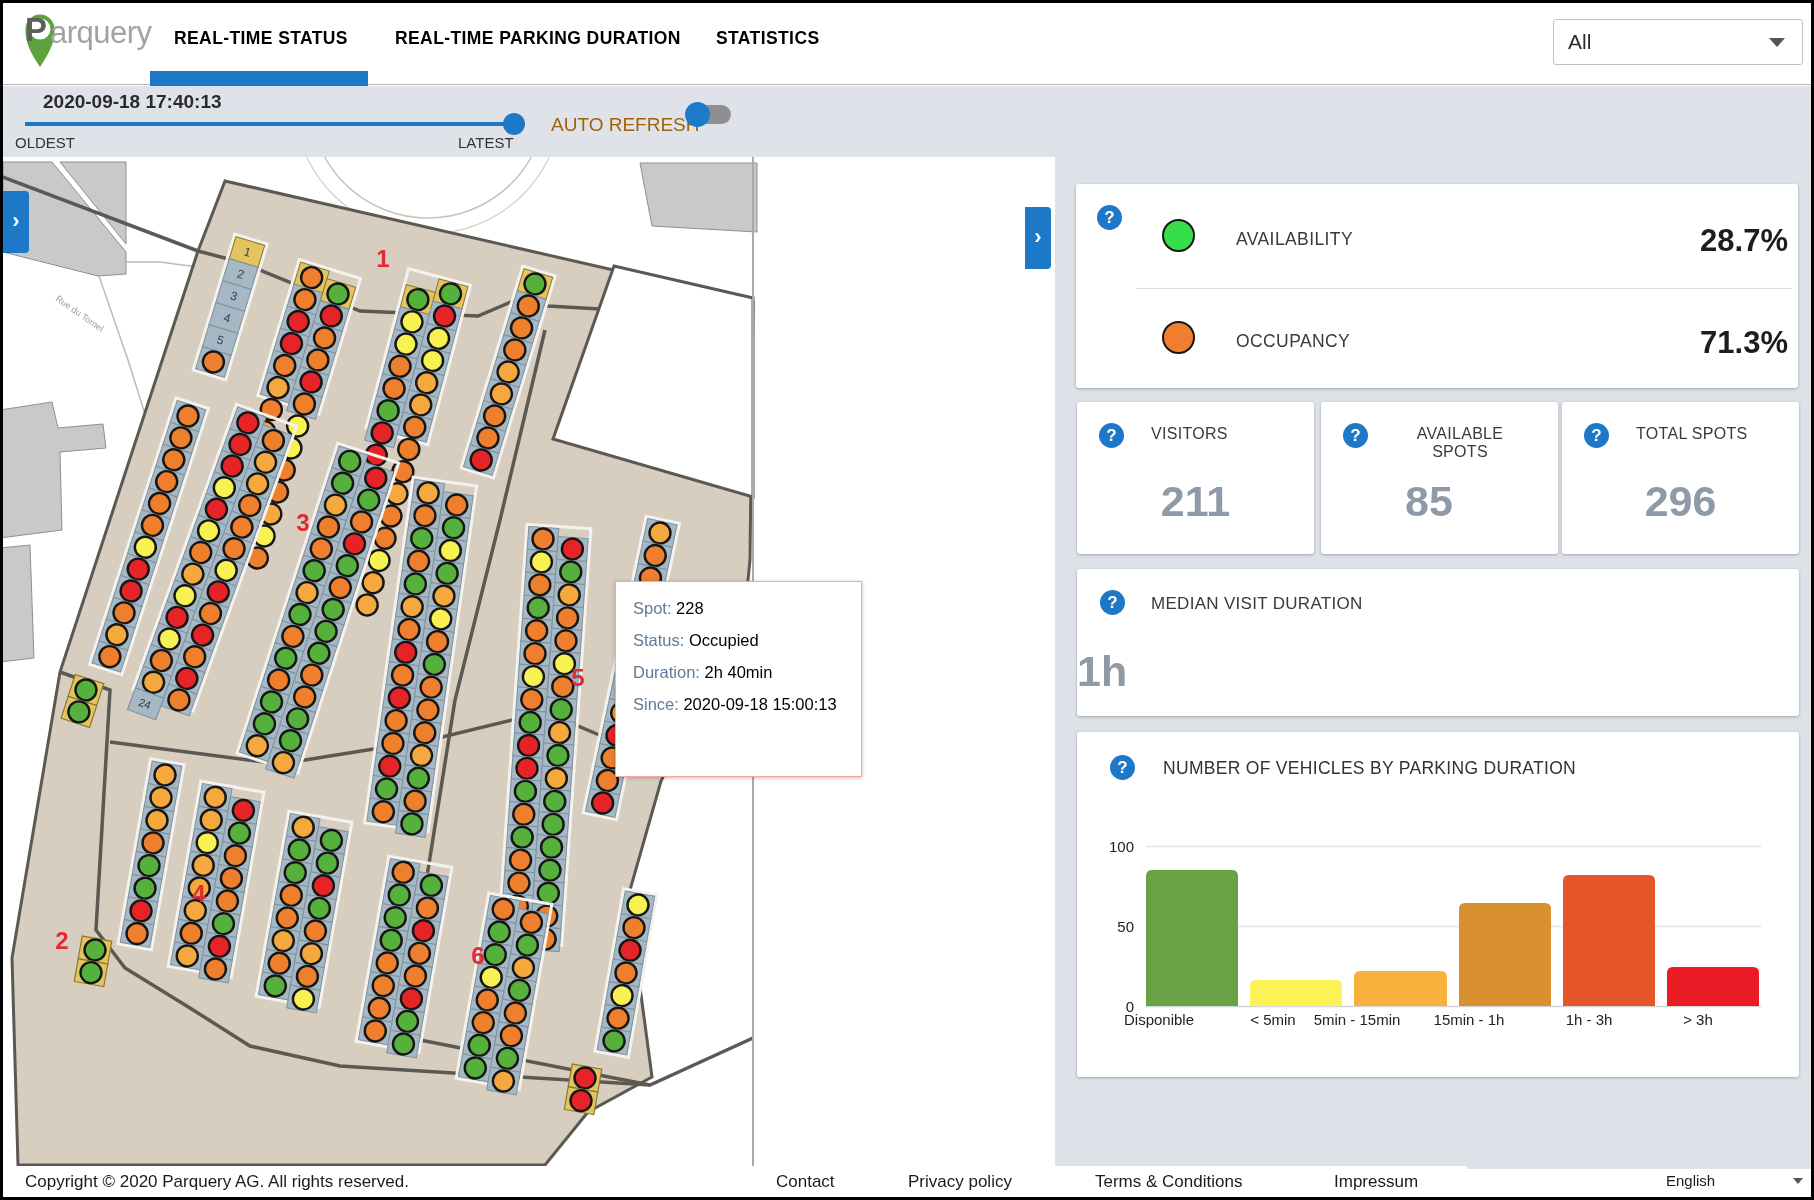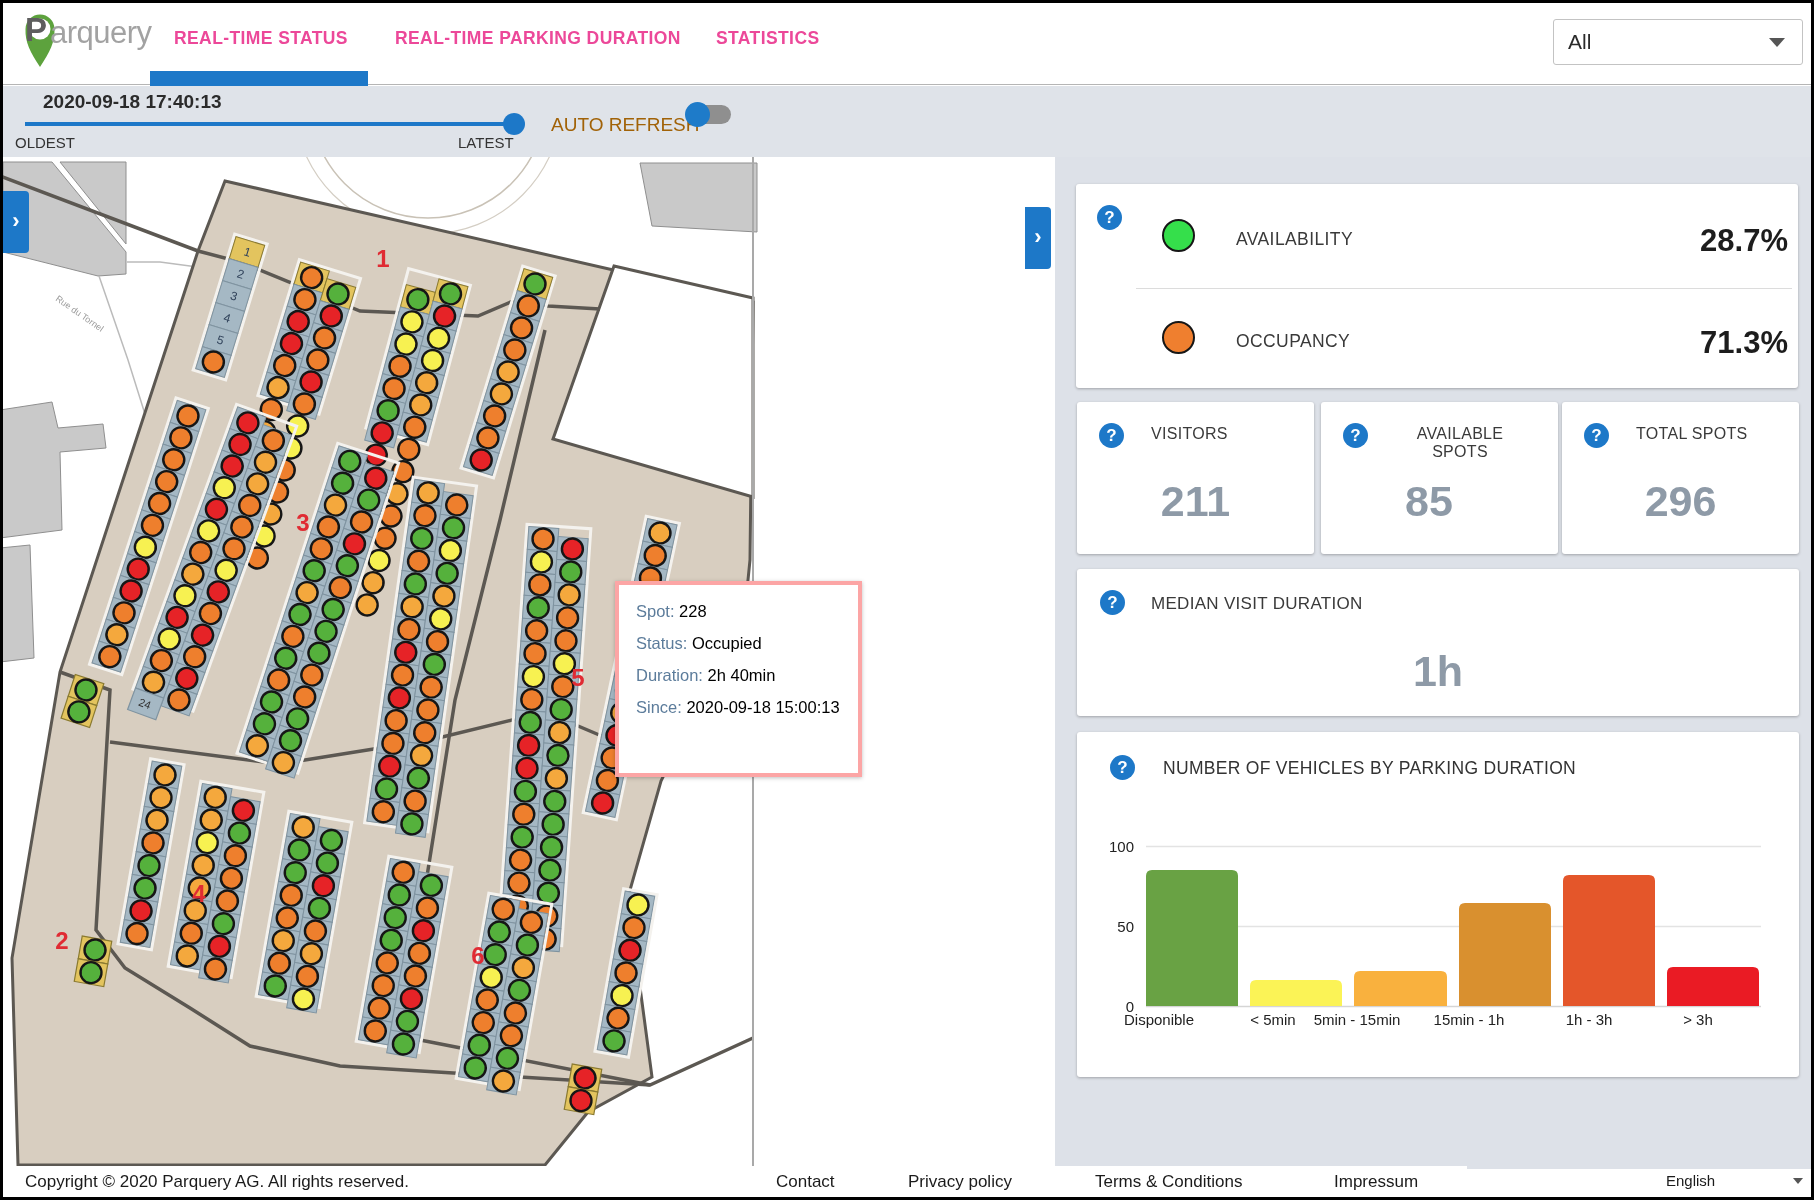--- a/index.html
+++ b/index.html
@@ -1,30 +1,30 @@
 <!DOCTYPE html>
 <html><head><meta charset="utf-8"><style>
 * { margin:0; padding:0; box-sizing:border-box; }
 body { font-family:"Liberation Sans", sans-serif; width:1814px; height:1200px; position:relative;
        background:#fff; border:3px solid #000; overflow:hidden; }
 .abs { position:absolute; }
 
 #nav { left:0; top:-3px; width:1808px; height:85px; background:#fff; border-bottom:1.5px solid #b5b5b5; }
-.tab { position:absolute; top:28px; font-size:17.5px; font-weight:bold; color:#ec4899; letter-spacing:.4px; }
+.tab { position:absolute; top:28px; font-size:17.5px; font-weight:bold; color:#000000; letter-spacing:.4px; }
 #underline { position:absolute; left:147px; top:71px; width:218px; height:15px; background:#1d78c8; }
 #alldd { position:absolute; left:1550px; top:19px; width:250px; height:46px; border:1px solid #c3c3c3; border-radius:3px;
         font-size:21px; color:#2b2b2b; padding:10px 14px; }
 #alldd .car { position:absolute; right:17px; top:18px; width:0; height:0; border-left:8px solid transparent;
    border-right:8px solid transparent; border-top:9px solid #555; }
 
 #subbar { left:0; top:83px; width:1808px; height:71px; background:#dfe3e9;padding-left:27px; }
 
 #map { left:-1px; top:154px; width:1053px; height:1009px; }
 
-#tip { left:612px; top:578px; width:247px; height:196px; background:#fff; border:4px solid #fca5a5;
+#tip { left:612px; top:578px; width:247px; height:196px; background:#fff; border:1px solid #fca5a5;
        box-shadow:0 1px 4px rgba(0,0,0,.25); font-size:16.5px; padding:17px 0 0 17px; }
 #tip div { margin-bottom:13px; }
 #tip span.l { color:#5c7c9b; }
 
 #panel { left:1052px; top:154px; width:756px; height:1012px; background:#dde1e8; }
 .card { position:absolute; background:#fff; border-radius:3px; box-shadow:0 1px 3px rgba(0,0,0,.28); }
 .qm { position:absolute; width:25px; height:25px; border-radius:50%; background:#1d78c8; color:#fff;
       font-size:17px; font-weight:bold; text-align:center; line-height:25px; }
 .legcirc { position:absolute; width:33px; height:33px; border-radius:50%; border:2.6px solid #161616; }
 .biglabel { font-size:17.5px; color:#3a3a3a; letter-spacing:.4px; }
@@ -746,21 +746,21 @@
   <div class="abs graynum" style="left:0;top:75px;width:216px;text-align:center;">85</div>
 </div>
 <div class="card" style="left:1559px;top:399px;width:237px;height:152px;">
   <div class="qm" style="left:22px;top:21px;">?</div>
   <div class="abs cardtitle" style="left:74px;top:23px;">TOTAL SPOTS</div>
   <div class="abs graynum" style="left:0;top:75px;width:237px;text-align:center;">296</div>
 </div>
 <div class="card" style="left:1074px;top:566px;width:722px;height:147px;">
   <div class="qm" style="left:23px;top:21px;">?</div>
   <div class="abs cardtitle" style="left:74px;top:25px;font-size:17px;">MEDIAN VISIT DURATION</div>
-  <div class="abs graynum" style="left:0;top:78px;width:722px;text-align:center;">1h</div>
+  <div class="abs graynum" style="left:0;top:78px;width:722px;">1h</div>
 </div>
 <div class="card" style="left:1074px;top:729px;width:722px;height:345px;">
   <div class="qm" style="left:33px;top:23px;">?</div>
   <div class="abs" style="left:86px;top:26px;font-size:17.5px;color:#333;letter-spacing:.3px;">NUMBER OF VEHICLES BY PARKING DURATION</div>
   <svg class="abs" style="left:0;top:0;" width="722" height="345" xmlns="http://www.w3.org/2000/svg" font-family="Liberation Sans, sans-serif">
     <line x1="69" y1="114.5" x2="684" y2="114.5" stroke="#e3e3e3" stroke-width="1.5"></line>
     <line x1="69" y1="194.5" x2="684" y2="194.5" stroke="#e3e3e3" stroke-width="1.5"></line>
     <line x1="69" y1="274.5" x2="684" y2="274.5" stroke="#d5d5d5" stroke-width="1.5"></line>
     <text x="57" y="120" font-size="15" fill="#222" text-anchor="end">100</text>
     <text x="57" y="200" font-size="15" fill="#222" text-anchor="end">50</text>

